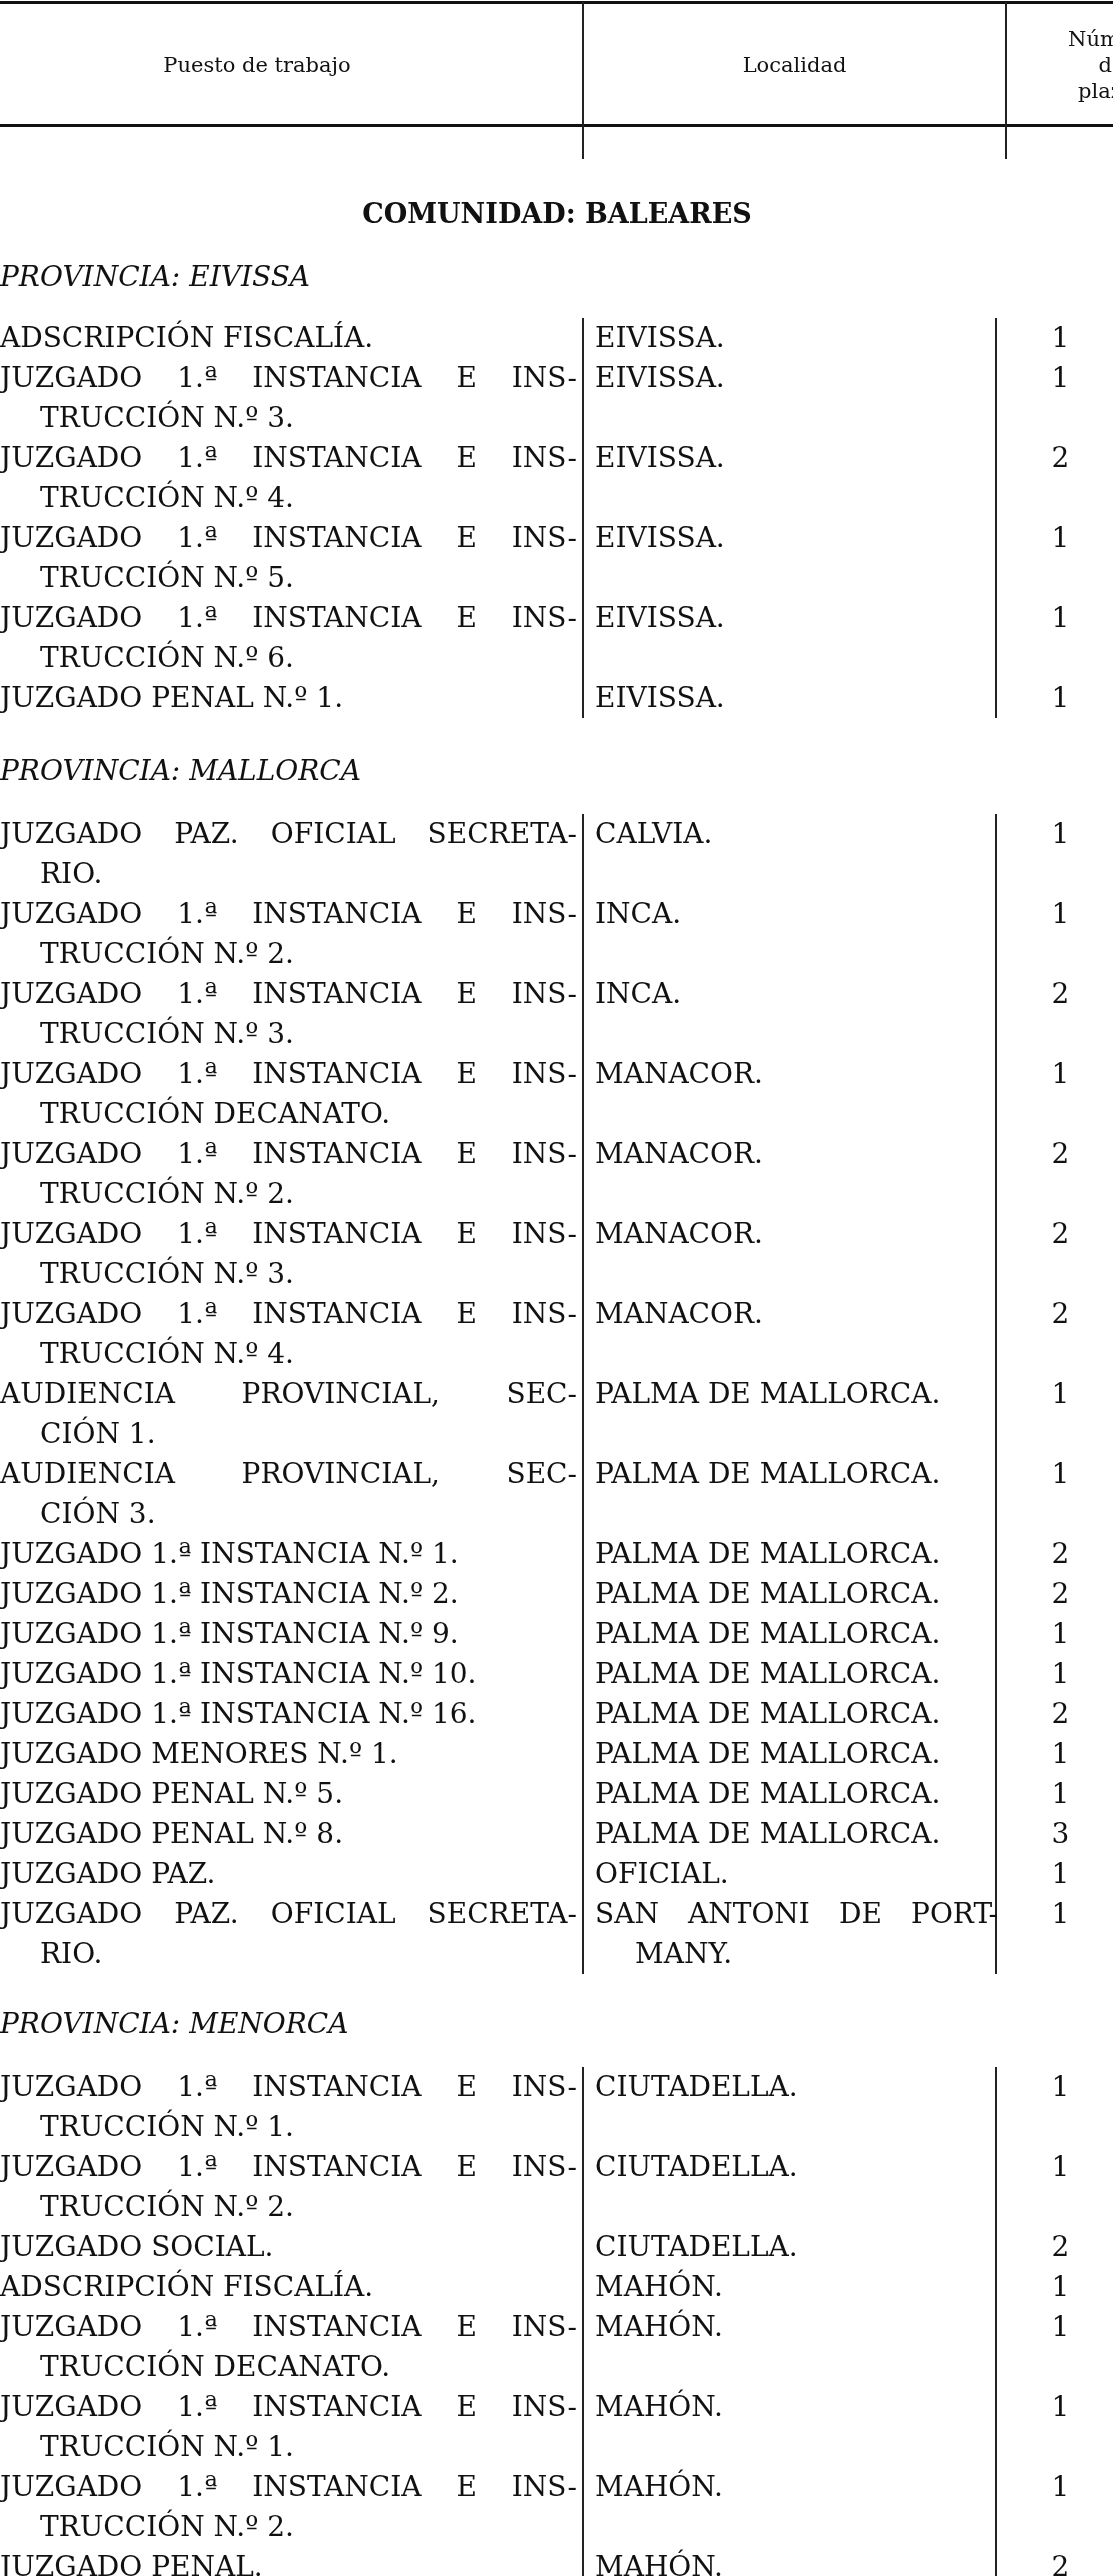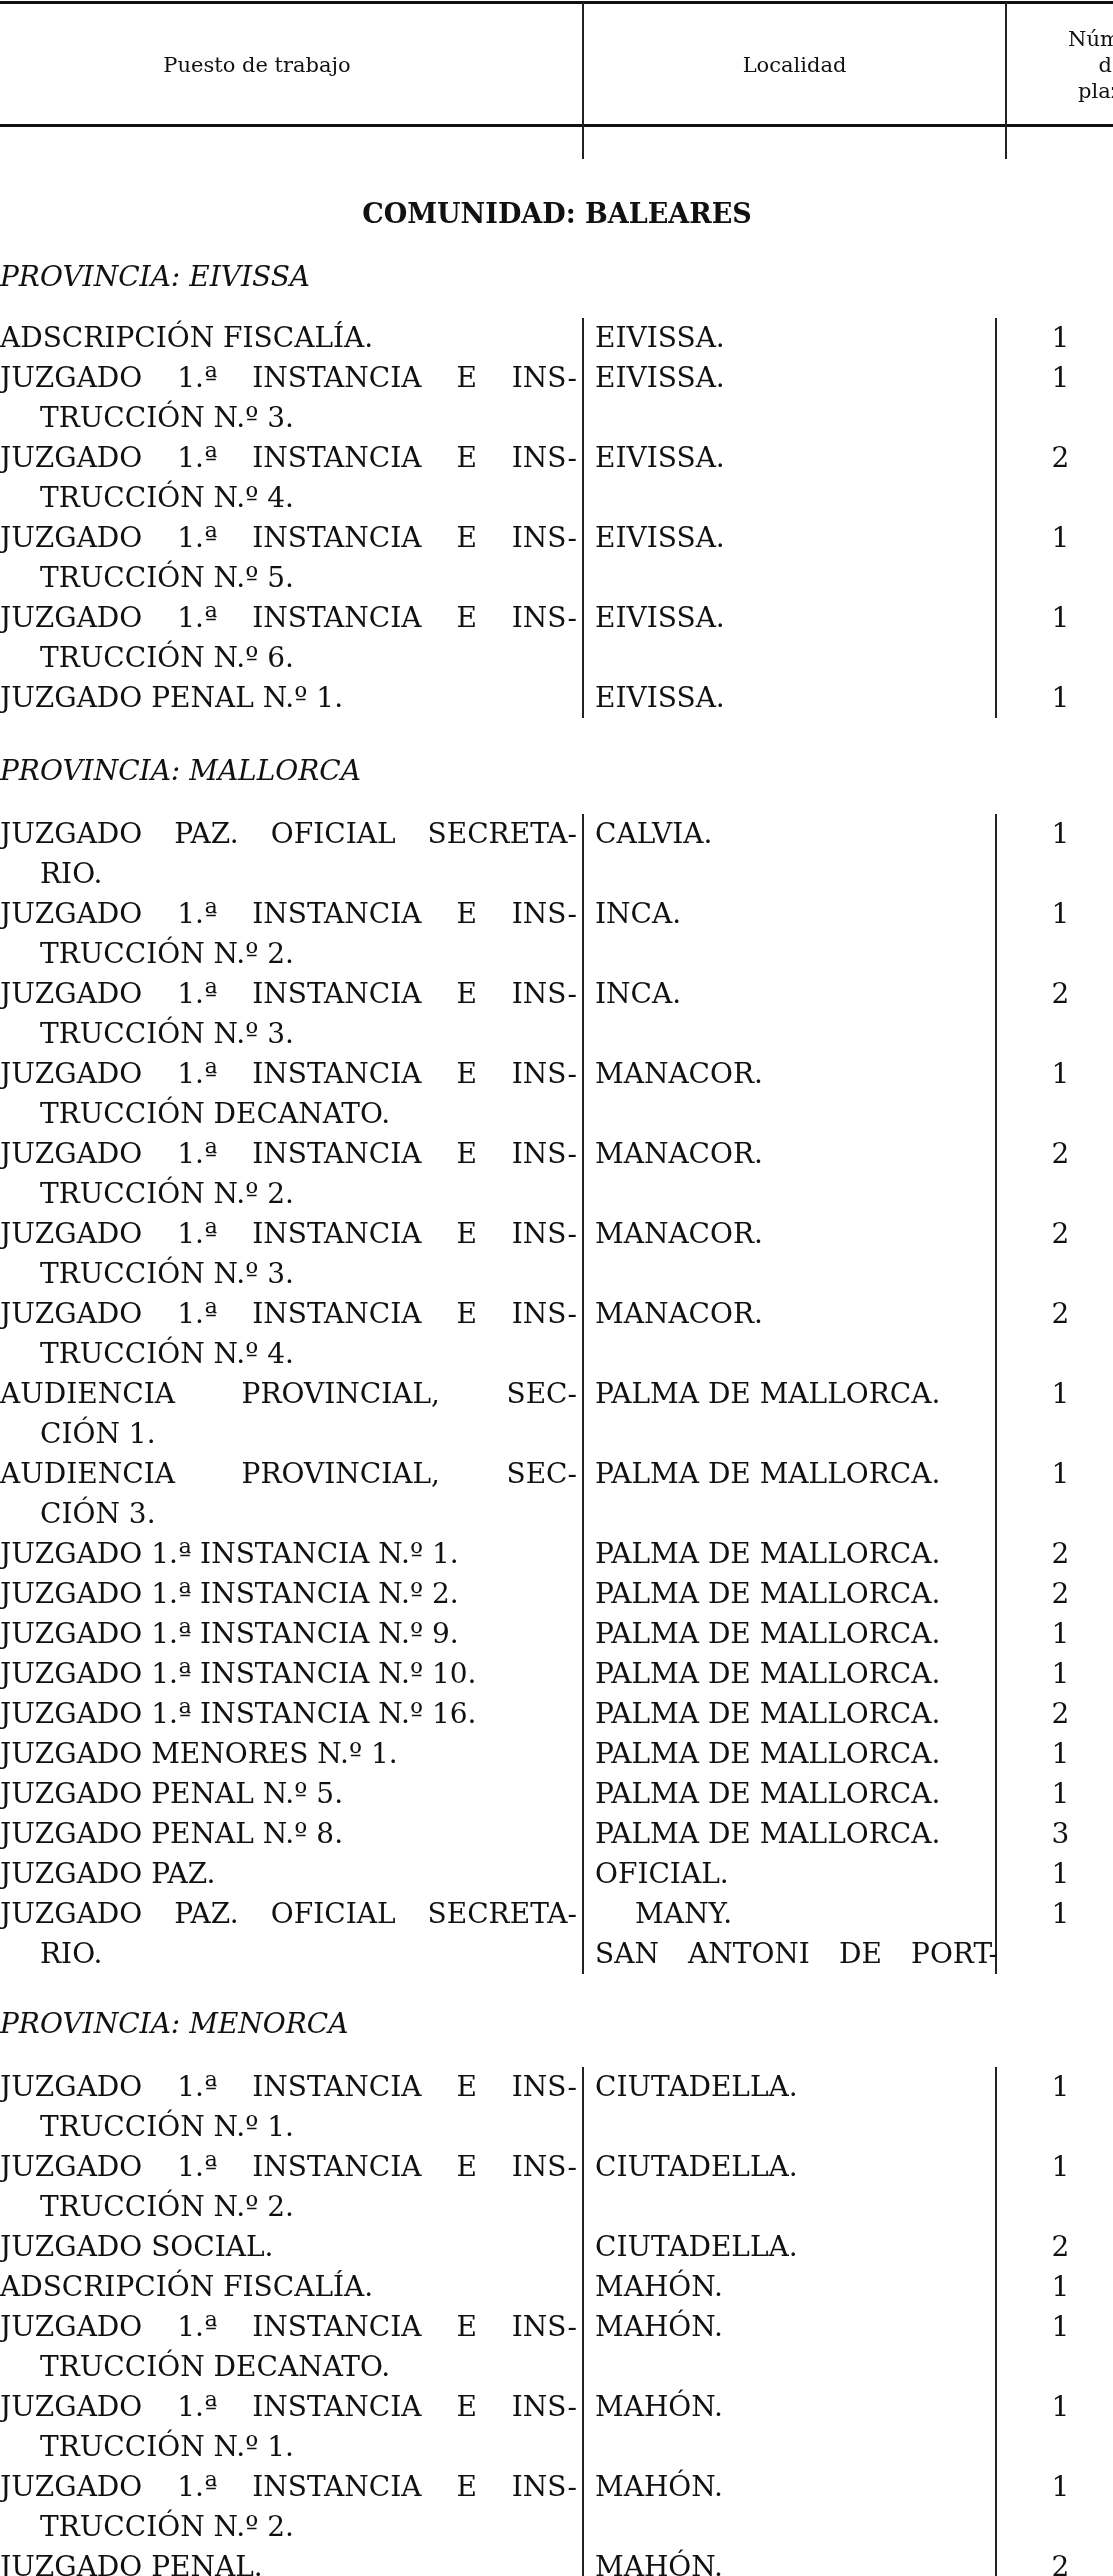--- a/index.html
+++ b/index.html
@@ -361,27 +361,27 @@
         <div class="c1">
           <div class="l just">
             <span>JUZGADO</span>
             <span>PAZ.</span>
             <span>OFICIAL</span>
             <span>SECRETA-</span>
           </div>
           <div class="l cont">RIO.</div>
         </div>
         <div class="c2">
-          <div class="l cont">MANY.</div>
           <div class="l just">
             <span>SAN</span>
             <span>ANTONI</span>
             <span>DE</span>
             <span>PORT-</span>
           </div>
+          <div class="l cont">MANY.</div>
         </div>
         <div class="c3">1</div>
       </div>
     </div>
     <div class="section province" style="top: 2004px;"><span>PROVINCIA: MENORCA</span></div>
     <div class="section rows" style="position: absolute; top: 2067px;">
       <div class="grp-vline" style="left: 582px;"></div>
       <div class="grp-vline" style="left: 995px;"></div>
       <div class="row">
         <div class="c1">

